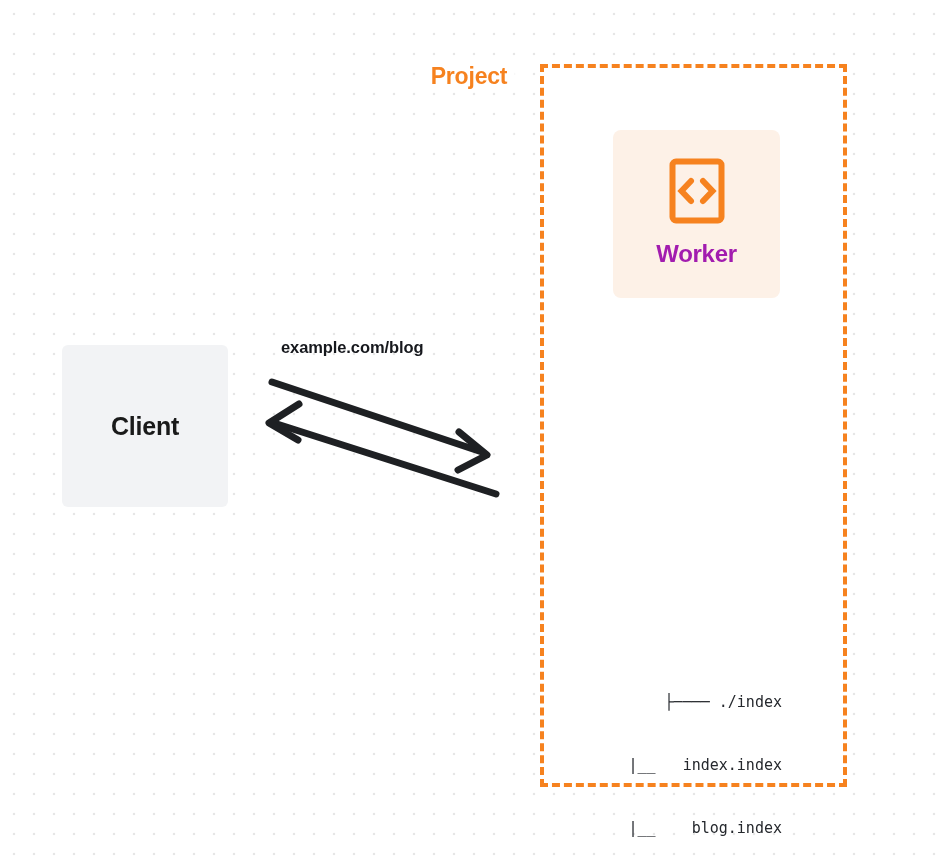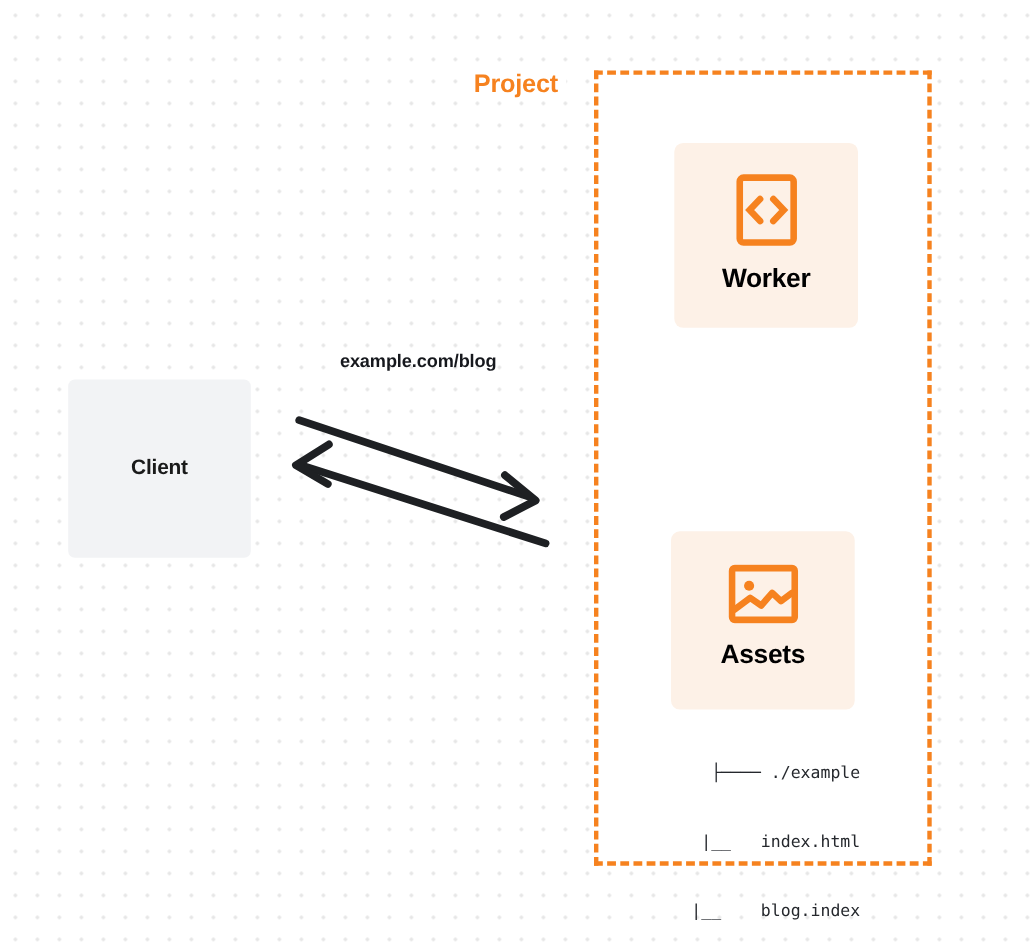--- a/index.html
+++ b/index.html
@@ -31,45 +31,44 @@
     top: 345px;
     width: 166px;
     height: 162px;
     background: #f2f3f5;
     border-radius: 6px;
     display: flex;
     align-items: center;
     justify-content: center;
   }
   .client-label {
-    font-size: 19px;
+    font-size: 25px;
     font-weight: bold;
     color: #1a1a1a;
     letter-spacing: -0.2px;
   }
 
   
   .arrow-layer {
     position: absolute;
     left: 0;
     top: 0;
     width: 938px;
     height: 860px;
     pointer-events: none;
   }
   .edge-label {
     position: absolute;
     left: 281px;
-    top: 320px;
+    top: 338px;
     font-size: 16.5px;
     font-weight: bold;
     color: #16181d;
     letter-spacing: -0.1px;
     white-space: nowrap;
-    margin-left: 28px;
   }
 
   
   .project-box {
     position: absolute;
     left: 540px;
     top: 64px;
     width: 307px;
     height: 723px;
     background: #ffffff;
@@ -116,21 +115,21 @@
     margin-top: 28px;
     line-height: 0;
   }
   .card-assets .card-icon {
     margin-top: 30px;
   }
   .card-label {
     margin-top: 16px;
     font-size: 24px;
     font-weight: bold;
-    color: #000000;
+    color: #a21caf;
     letter-spacing: -0.3px;
   }
   .card-assets .card-label {
     margin-top: 15px;
   }
 
   
   .file-tree {
     position: absolute;
     left: 560px;
@@ -179,31 +178,21 @@
     <div class="card-icon">
       <svg width="56" height="66" viewBox="0 0 56 66" xmlns="http://www.w3.org/2000/svg">
         <rect x="3.5" y="3.5" width="49" height="59" rx="3.5" ry="3.5" fill="none" stroke="#f6821f" stroke-width="6"></rect>
         <polyline points="22,23 12.5,33 22,43" fill="none" stroke="#f6821f" stroke-width="6" stroke-linecap="round" stroke-linejoin="miter"></polyline>
         <polyline points="34,23 43.5,33 34,43" fill="none" stroke="#f6821f" stroke-width="6" stroke-linecap="round" stroke-linejoin="miter"></polyline>
       </svg>
     </div>
     <div class="card-label">Worker</div>
   </div>
 
-  <div class="service-card card-assets">
-    <div class="card-icon">
-      <svg width="64" height="54" viewBox="0 0 64 54" xmlns="http://www.w3.org/2000/svg">
-        <rect x="3.5" y="3.5" width="57" height="47" rx="2.5" ry="2.5" fill="none" stroke="#f6821f" stroke-width="6"></rect>
-        <circle cx="19" cy="19.5" r="4.6" fill="#f6821f"></circle>
-        <polyline points="6,41 20,30.5 30,37.5 40,26 48,33.5 58,26" fill="none" stroke="#f6821f" stroke-width="6" stroke-linecap="round" stroke-linejoin="round"></polyline>
-      </svg>
-    </div>
-    <div class="card-label">Assets</div>
-  </div>
 
   <div class="file-tree">
-    <div>├──── ./example</div>
-    <div>     |__   index.html</div>
+    <div>├──── ./index</div>
+    <div>     |__   index.index</div>
     <div>     |__    blog.index</div>
     
   </div>
 
 </div>
 
 </body></html>

